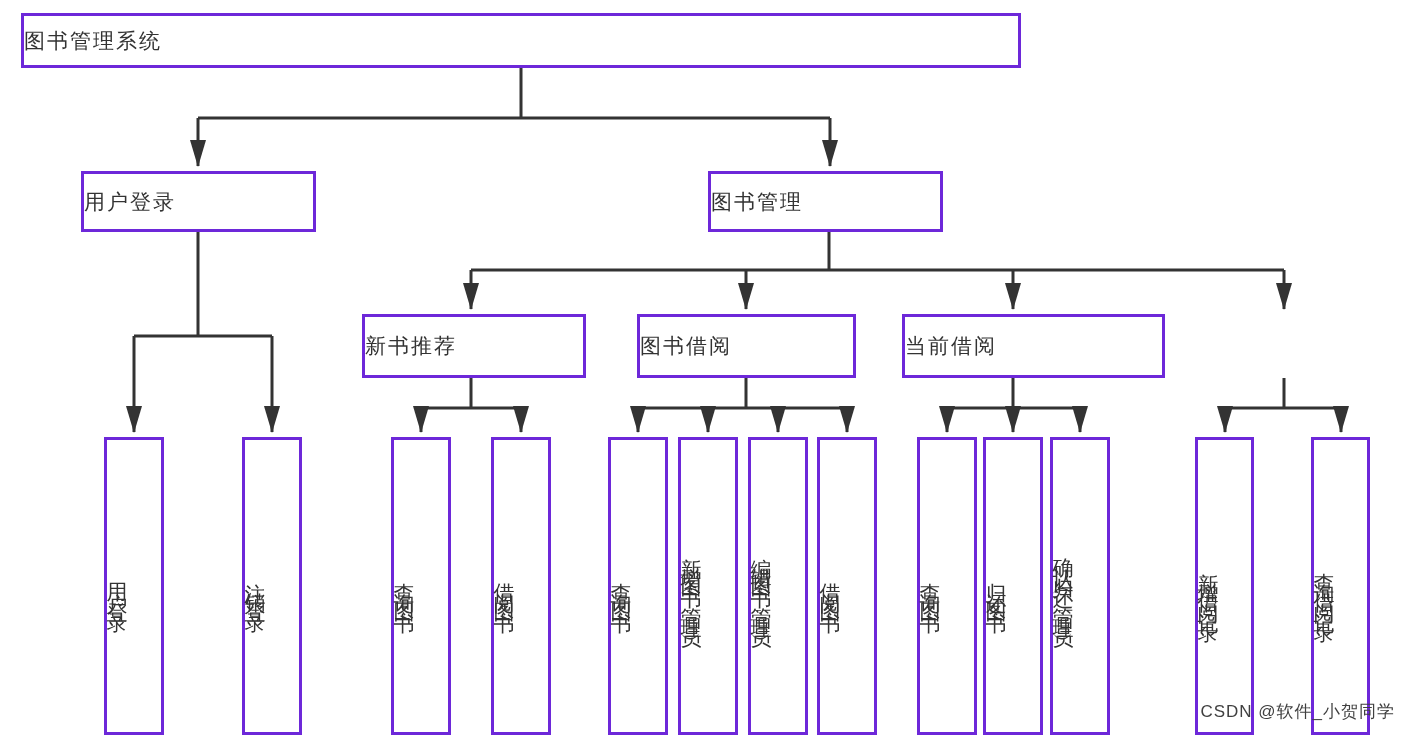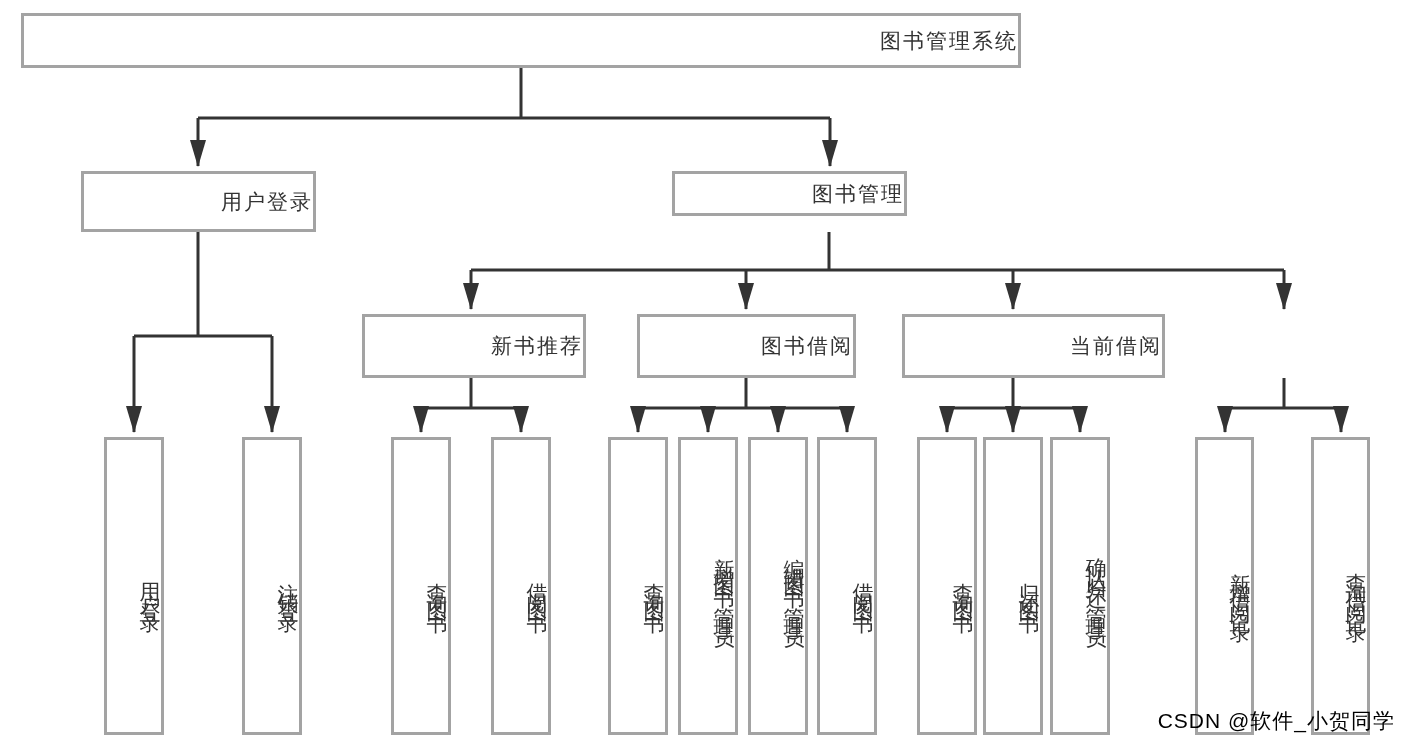--- a/index.html
+++ b/index.html
@@ -20,47 +20,47 @@
     position: absolute;
     left: 0;
     top: 0;
     width: 1405px;
     height: 747px;
     pointer-events: none;
   }
   .node {
     position: absolute;
     box-sizing: border-box;
-    border: 3px solid #a3a3a3;
+    border: 3px solid #6d28d9;
     background: #ffffff;
     display: flex;
     align-items: center;
-    justify-content: flex-end;
+    justify-content: flex-start;
     text-align: center;
   }
   .hnode span {
     font-size: 21px;
     letter-spacing: 2px;
     color: #333333;
     white-space: nowrap;
   }
   .vnode span {
     writing-mode: vertical-rl;
     text-orientation: mixed;
     font-size: 21px;
     letter-spacing: 10px;
     line-height: 1;
     color: #333333;
   }
   .watermark {
     position: absolute;
     right: 10px;
-    bottom: 12px;
-    font-size: 21px;
-    color: #000000;
+    bottom: 24px;
+    font-size: 17px;
+    color: #404040;
     letter-spacing: 1px;
     z-index: 5;
     white-space: nowrap;
   }
 </style>
 </head>
 <body>
 
 <div class="canvas">
 
@@ -102,21 +102,21 @@
     </g>
   </svg>
 
   <div class="node hnode" style="left:21px;top:13px;width:1000px;height:55px">
     <span>图书管理系统</span>
   </div>
 
   <div class="node hnode" style="left:81px;top:171px;width:235px;height:61px">
     <span>用户登录</span>
   </div>
-  <div class="node hnode" style="left:672px;top:171px;width:235px;height:45px">
+  <div class="node hnode" style="left:708px;top:171px;width:235px;height:61px">
     <span>图书管理</span>
   </div>
 
   <div class="node hnode" style="left:362px;top:314px;width:224px;height:64px">
     <span>新书推荐</span>
   </div>
   <div class="node hnode" style="left:637px;top:314px;width:219px;height:64px">
     <span>图书借阅</span>
   </div>
   <div class="node hnode" style="left:902px;top:314px;width:263px;height:64px">

